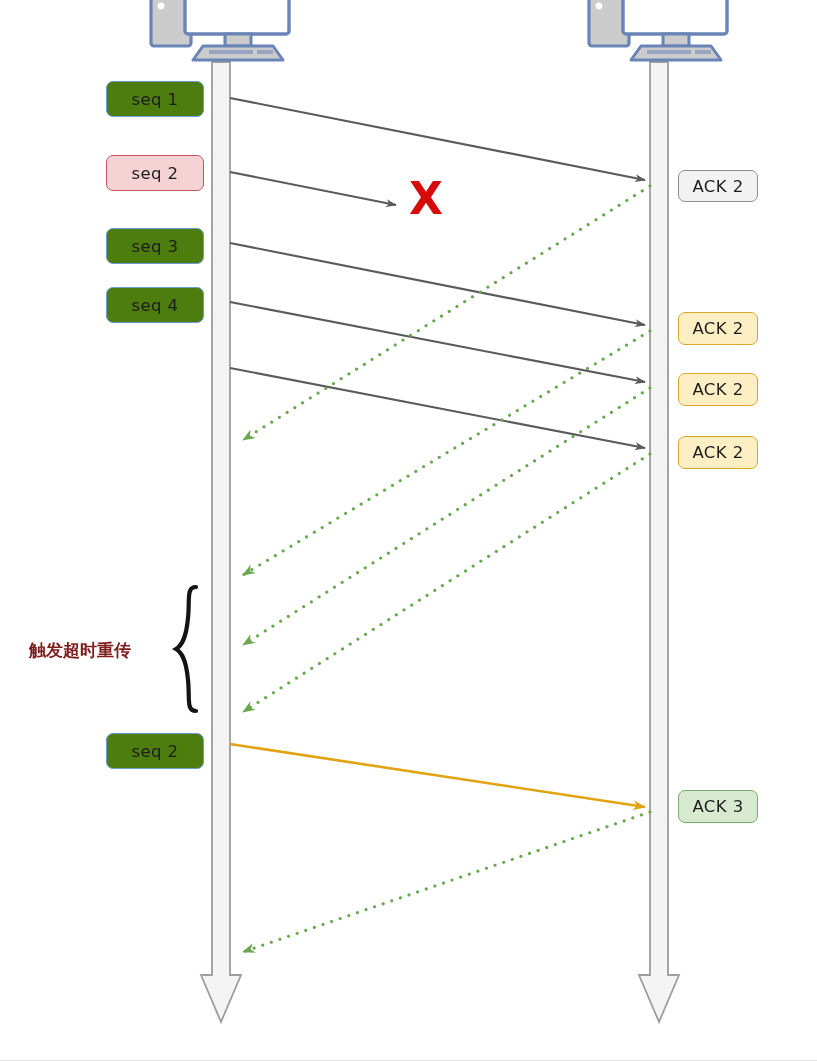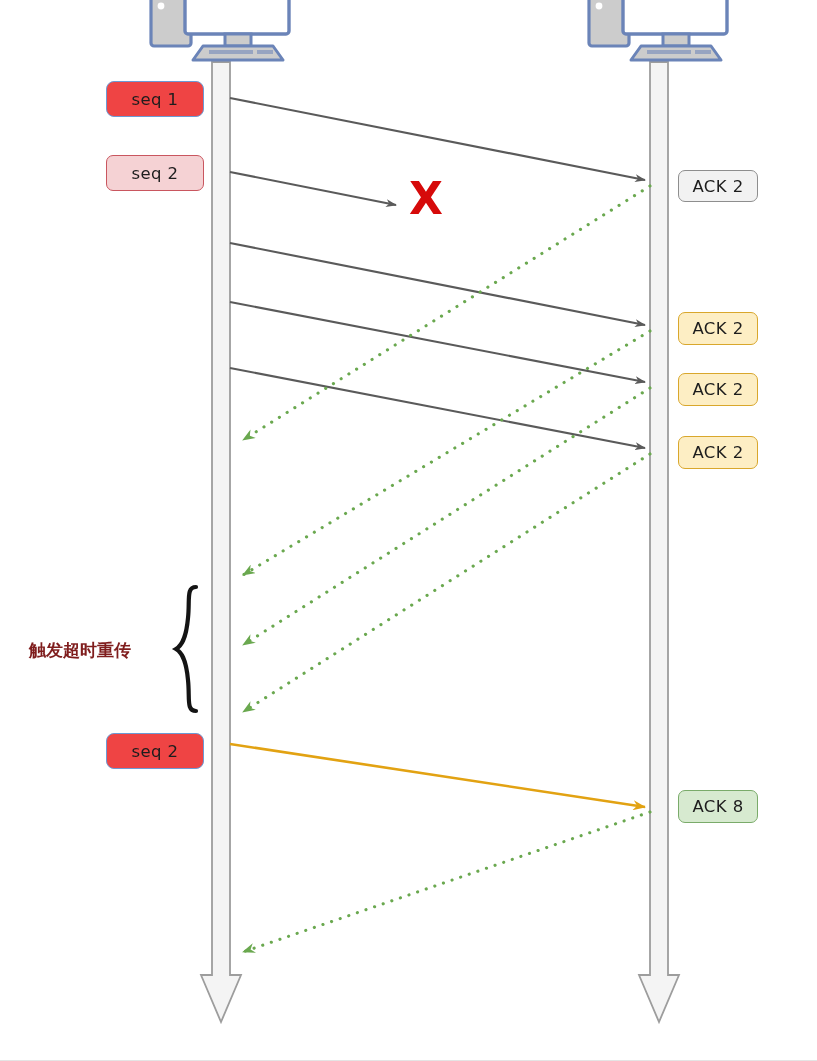--- a/index.html
+++ b/index.html
@@ -35,21 +35,21 @@
     box-sizing: border-box;
     border-radius: 7px;
     border-width: 1.6px;
     border-style: solid;
     font-size: 16.5px;
     letter-spacing: .4px;
     color: #1d1d1d;
     white-space: nowrap;
     font-family: "DejaVu Sans", sans-serif;
   }
-  .box-blue  { background: #ef4444; border-color: #6c9ad4; border-radius: 8px; }
+  .box-blue  { background: #4d7c0f; border-color: #6c9ad4; }
   .box-red   { background: #f5d2d4; border-color: #c9565f; }
   .box-gray  { background: #f2f2f2; border-color: #8e8e8e; }
   .box-amber { background: #fdeec4; border-color: #d9a72c; }
   .box-green { background: #d7ead0; border-color: #7aab6a; }
 
   
   .brace-label {
     position: absolute;
     font-size: 17px;
     font-weight: bold;
@@ -154,25 +154,27 @@
       <rect x="52" y="-4" width="104" height="50" rx="3" fill="#ffffff" stroke="#6b84b8" stroke-width="3.4"></rect>
       <rect x="92" y="46" width="26" height="12" fill="#cccccc" stroke="#6b84b8" stroke-width="3"></rect>
       <path d="M60,72 L70,58 L140,58 L150,72 Z" fill="#cccccc" stroke="#6b84b8" stroke-width="3" stroke-linejoin="round"></path>
       <rect x="76" y="62" width="44" height="4" fill="#6b84b8" opacity=".55"></rect>
       <rect x="124" y="62" width="16" height="4" fill="#6b84b8" opacity=".55"></rect>
     </svg>
   </div>
 
   <div class="msg-box box-blue" style="left:106px; top:81px; width:98px; height:36px;">seq 1</div>
   <div class="msg-box box-red" style="left:106px; top:155px; width:98px; height:36px;">seq 2</div>
+  <div class="msg-box box-blue" style="left:106px; top:228px; width:98px; height:36px;">seq 3</div>
+  <div class="msg-box box-blue" style="left:106px; top:287px; width:98px; height:36px;">seq 4</div>
   <div class="msg-box box-blue" style="left:106px; top:733px; width:98px; height:36px;">seq 2</div>
 
   <div class="msg-box box-gray" style="left:678px; top:170px; width:80px; height:32px;">ACK 2</div>
   <div class="msg-box box-amber" style="left:678px; top:312px; width:80px; height:33px;">ACK 2</div>
   <div class="msg-box box-amber" style="left:678px; top:373px; width:80px; height:33px;">ACK 2</div>
   <div class="msg-box box-amber" style="left:678px; top:436px; width:80px; height:33px;">ACK 2</div>
-  <div class="msg-box box-green" style="left:678px; top:790px; width:80px; height:33px;">ACK 8</div>
+  <div class="msg-box box-green" style="left:678px; top:790px; width:80px; height:33px;">ACK 3</div>
 
   <div class="x-mark" style="left:409px; top:177px;">X</div>
 
   <div class="brace-label" style="left:29px; top:639px;">触发超时重传</div>
 
 </div>
 
 </body></html>

